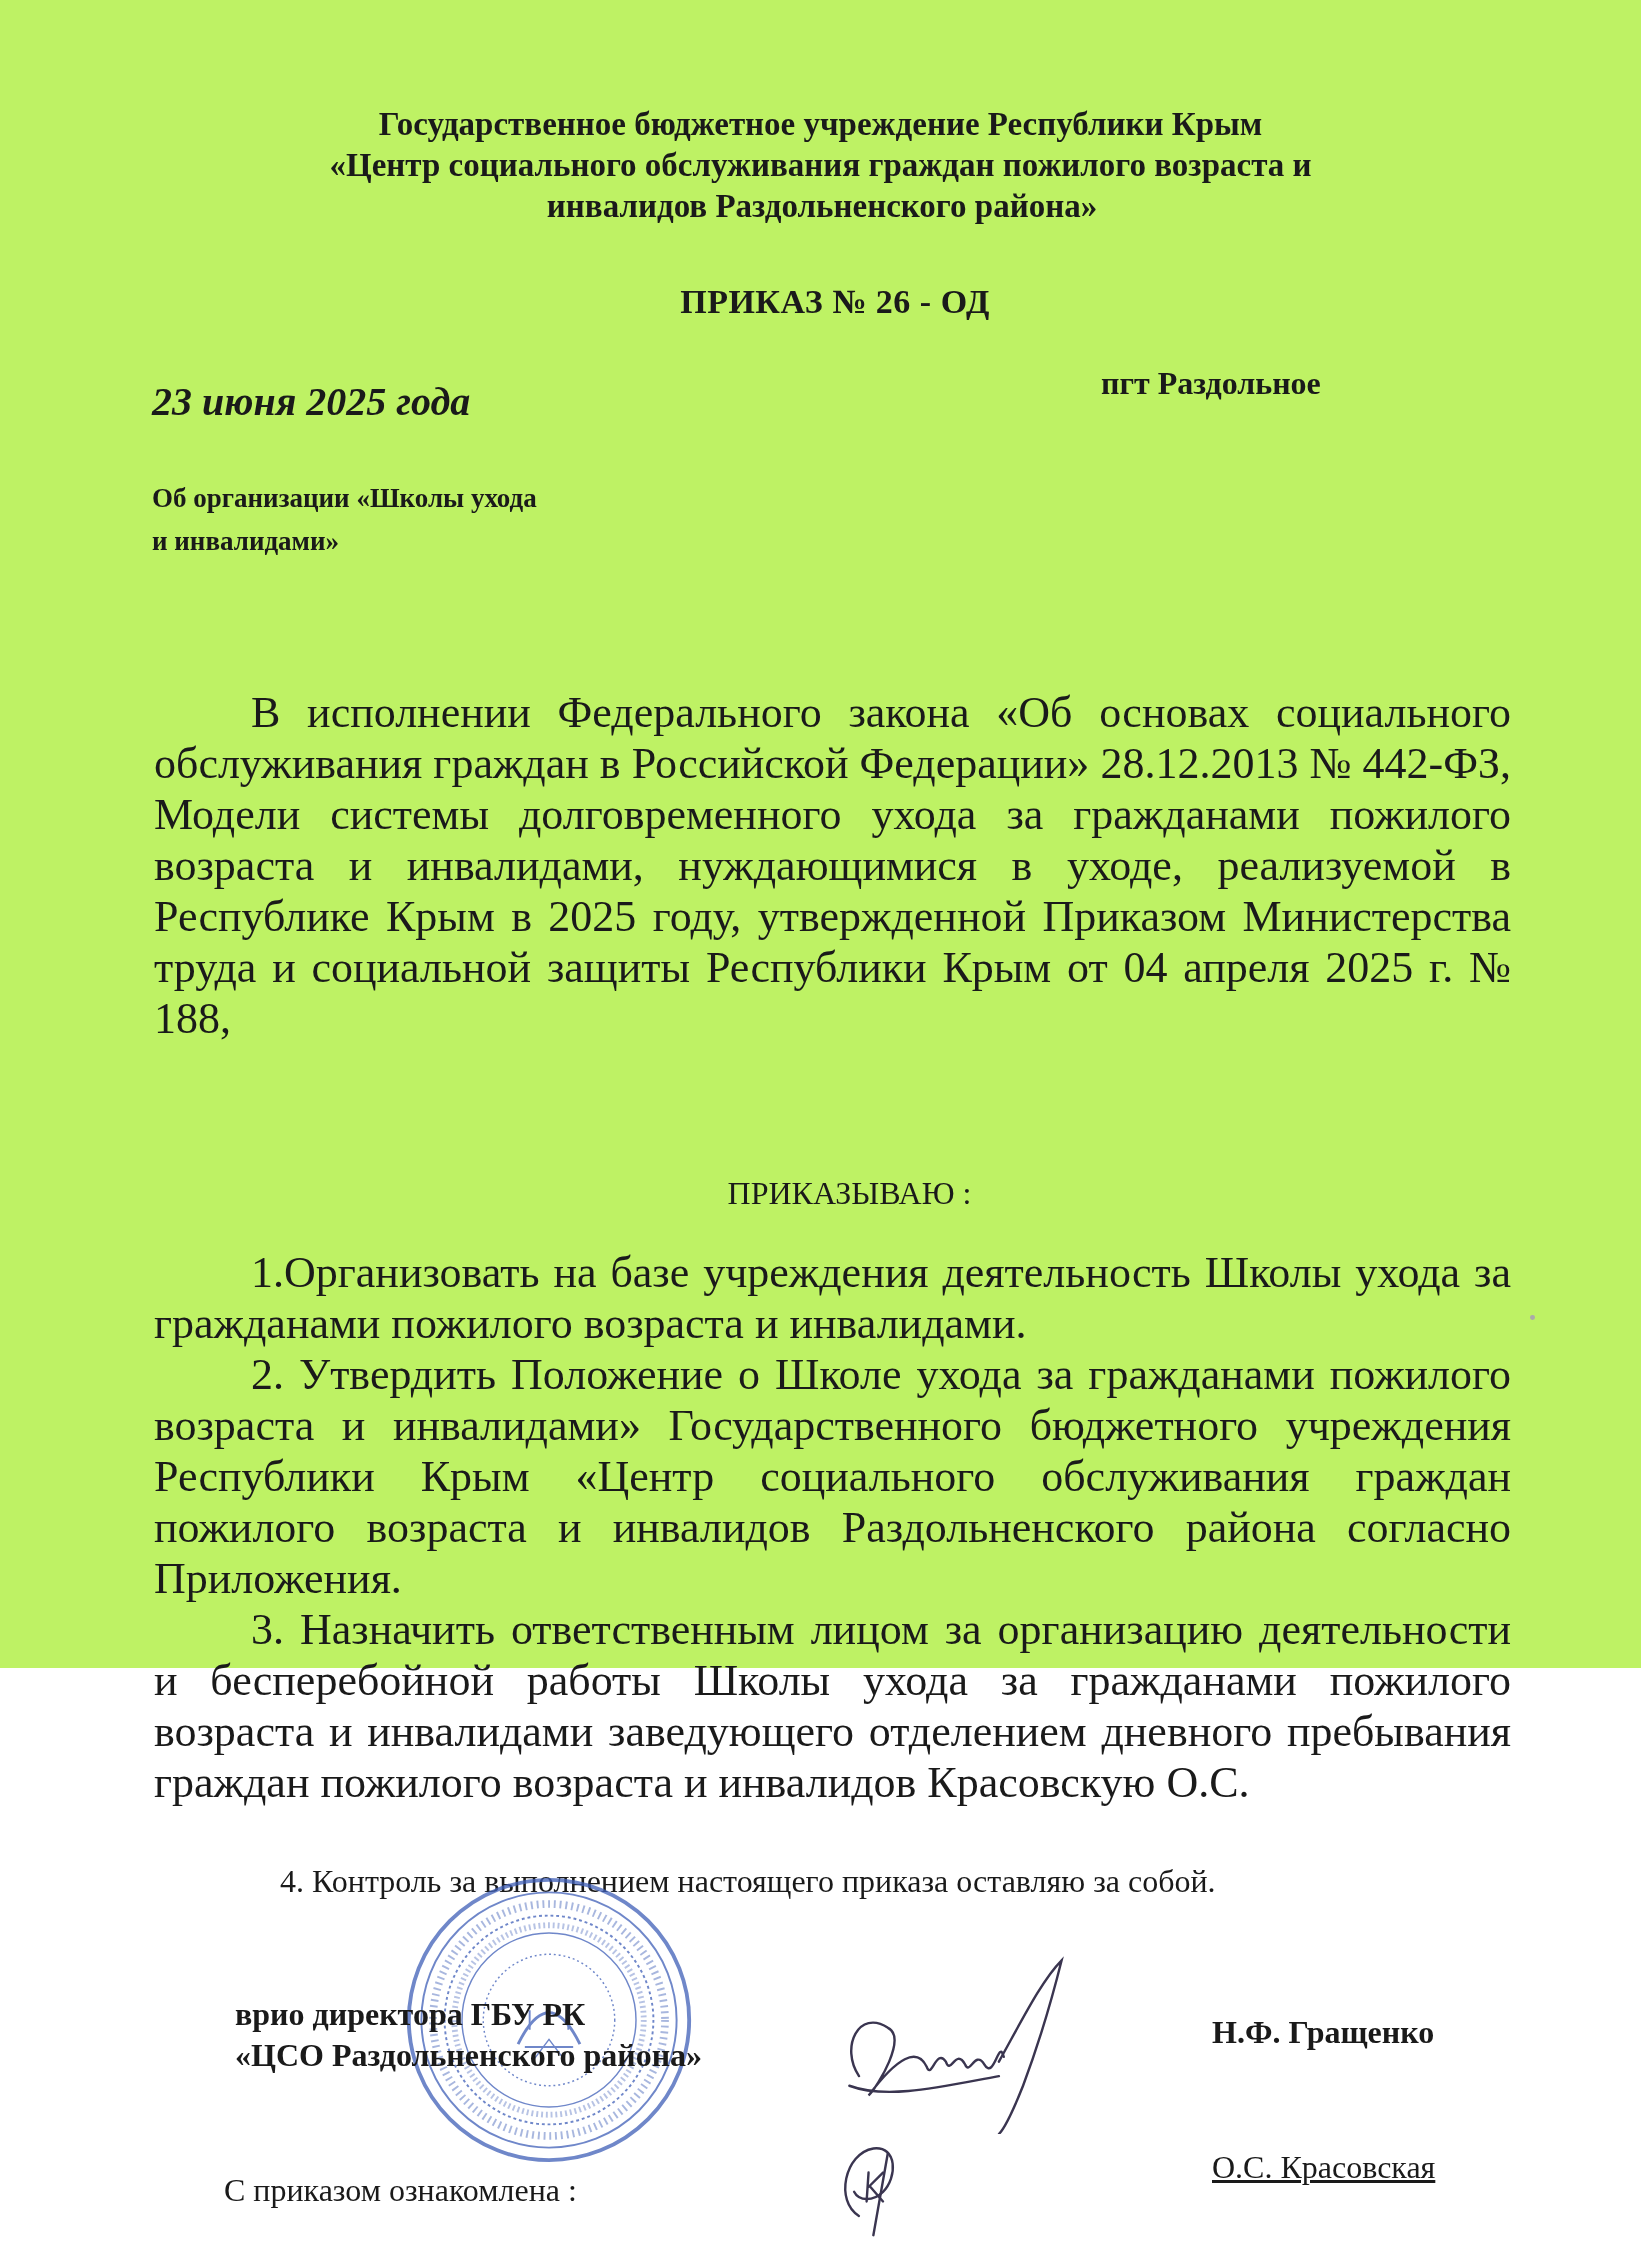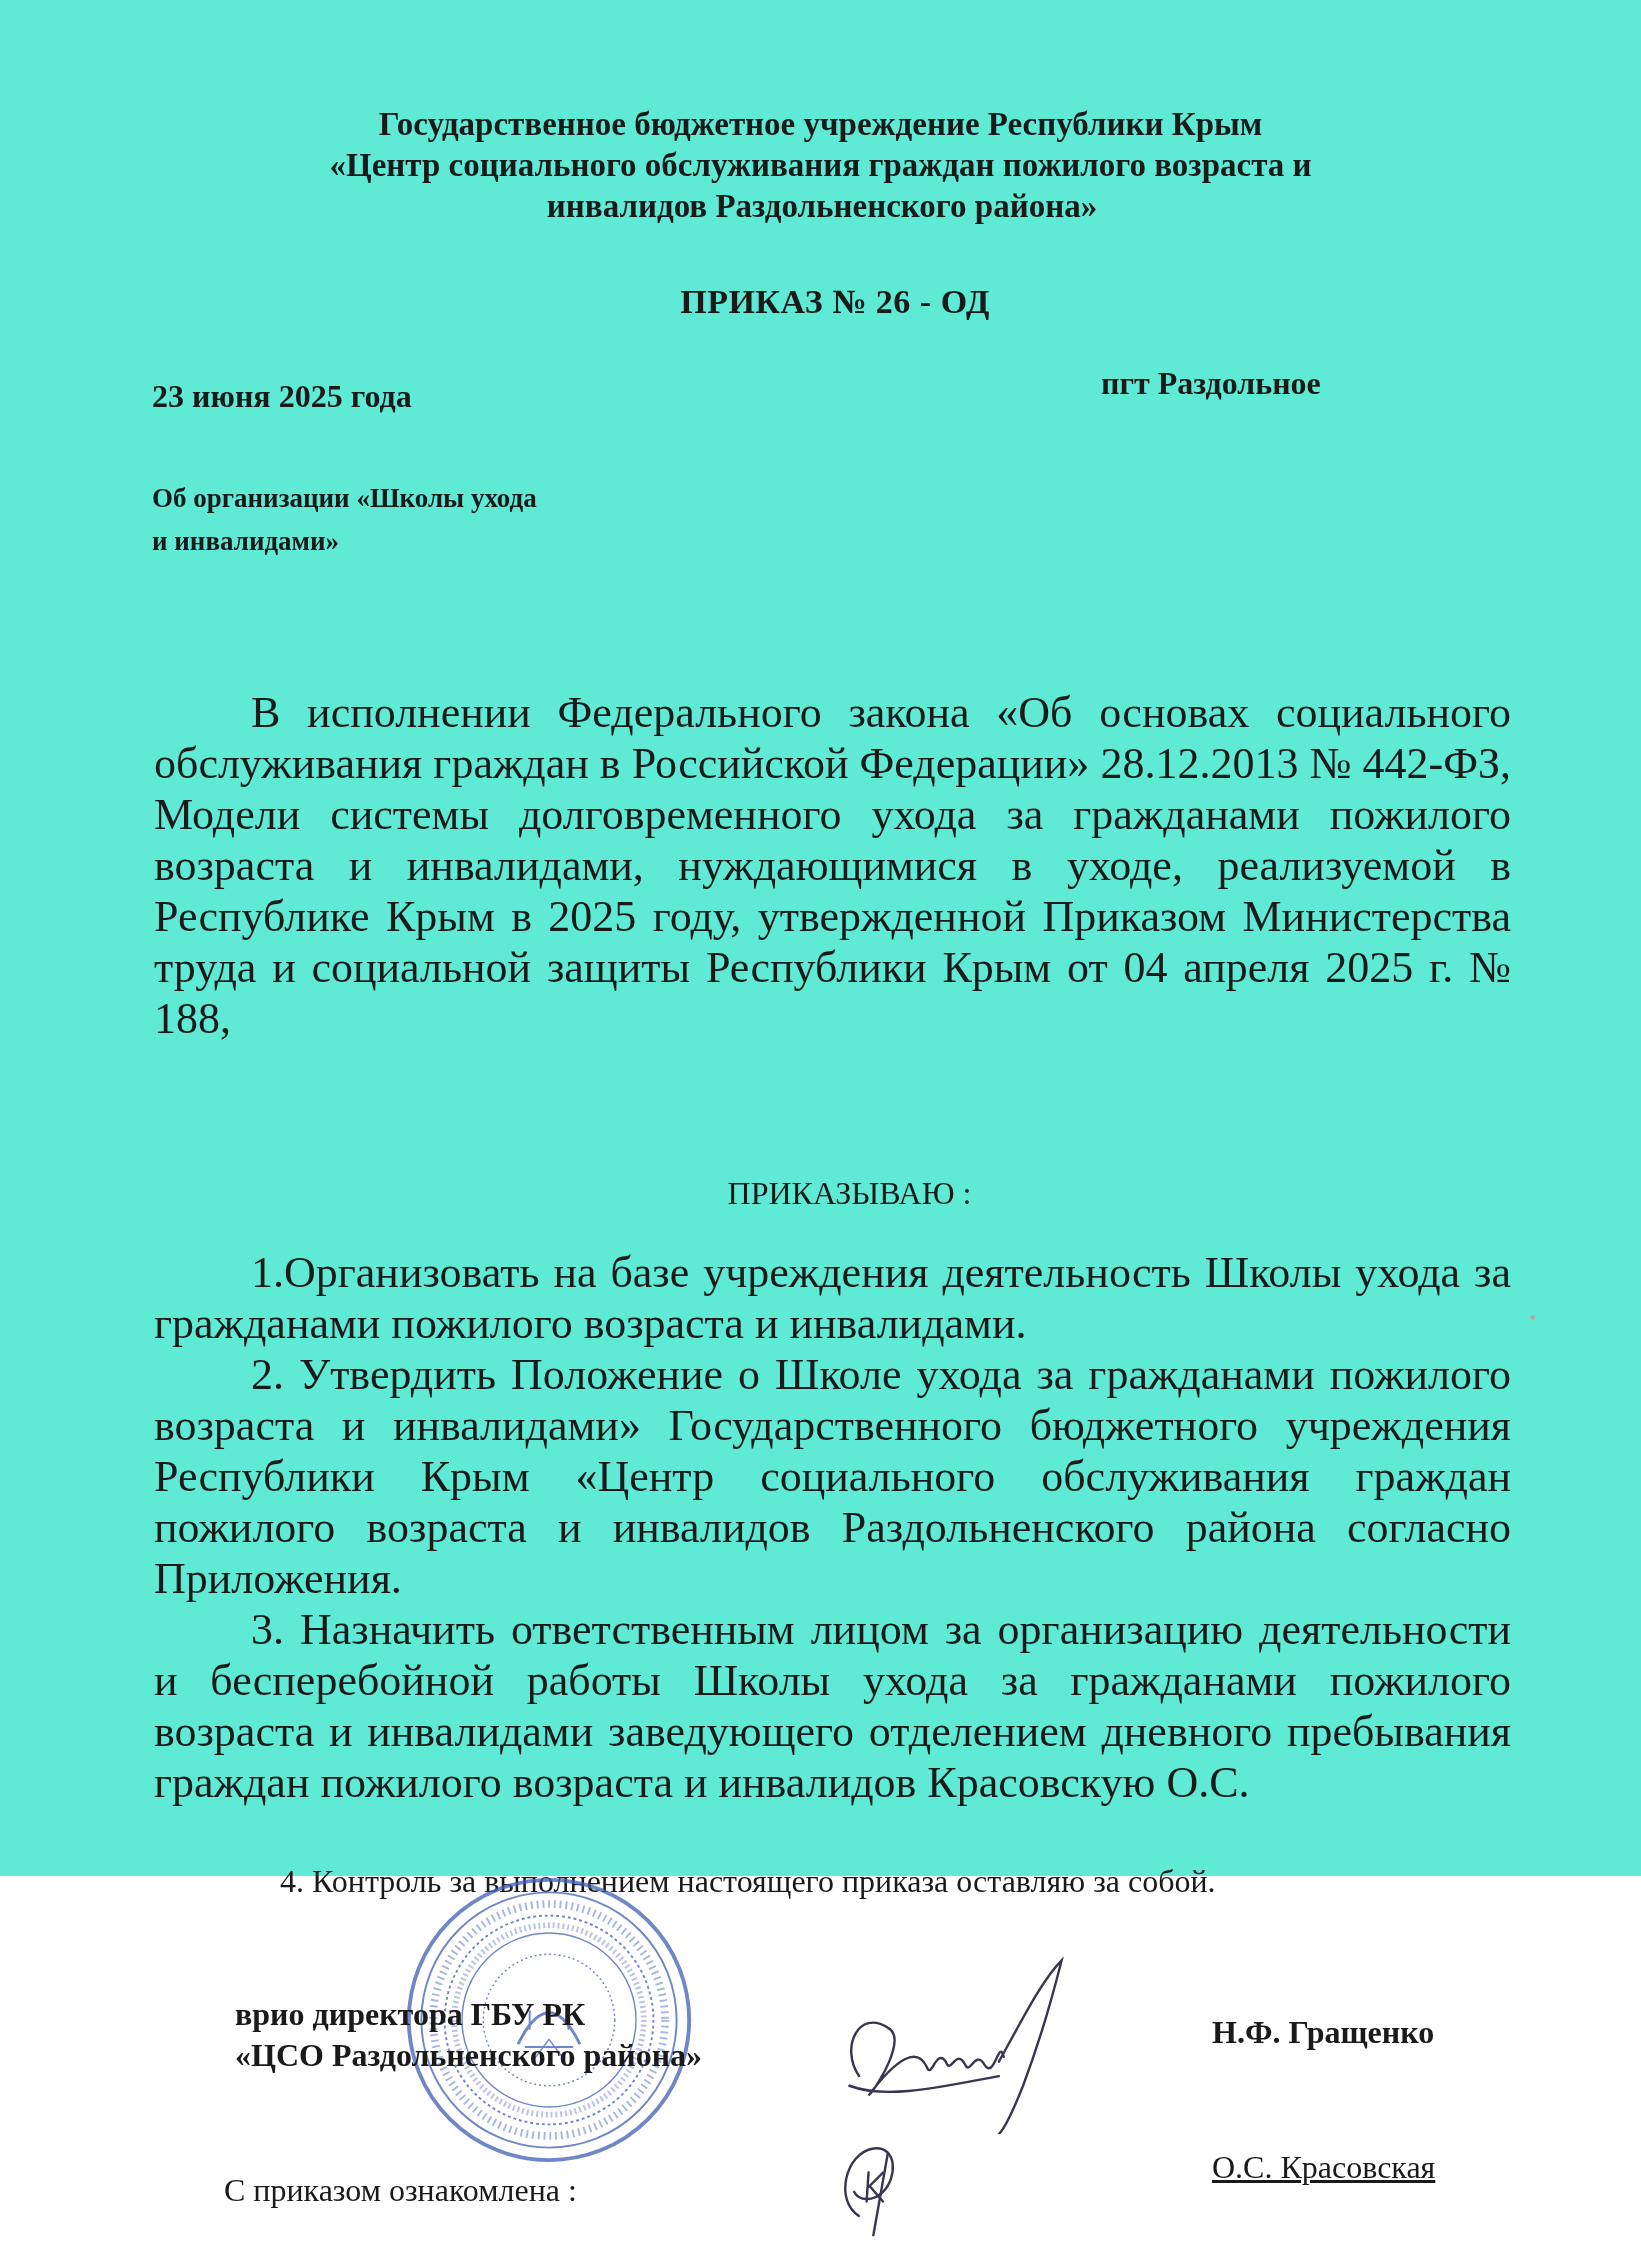--- a/index.html
+++ b/index.html
@@ -11,22 +11,22 @@
       width: 1641px;
       height: 2257px;
       position: relative;
       overflow: hidden;
       font-family: "Liberation Serif", "DejaVu Serif", serif;
       color: #1a1a1a;
     }
     .page {
       position: absolute;
       left: 0; top: 0;
-      width: 1641px; height: 1876px;
-      background: #5eead4;
+      width: 1641px; height: 1668px;
+      background: #bef264;
     }
     .header {
       position: absolute;
       left: 0; width: 1641px;
       top: 104px;
       text-align: center;
       font-weight: bold;
       font-size: 33px;
       line-height: 41px;
     }
@@ -40,21 +40,21 @@
       text-align: center;
       font-weight: bold;
       font-size: 34px;
       letter-spacing: 0.5px;
       padding-left: 29px;
       box-sizing: border-box;
     }
     .date {
       position: absolute;
       left: 152px; top: 378px;
-      font-weight: bold; font-size: 32px;
+      font-weight: bold; font-size: 40px; font-style: italic;
     }
     .place {
       position: absolute;
       left: 1101px; top: 365px;
       font-weight: bold; font-size: 32px;
     }
     .subject {
       position: absolute;
       left: 152px; top: 477px;
       font-weight: bold; font-size: 27px;

